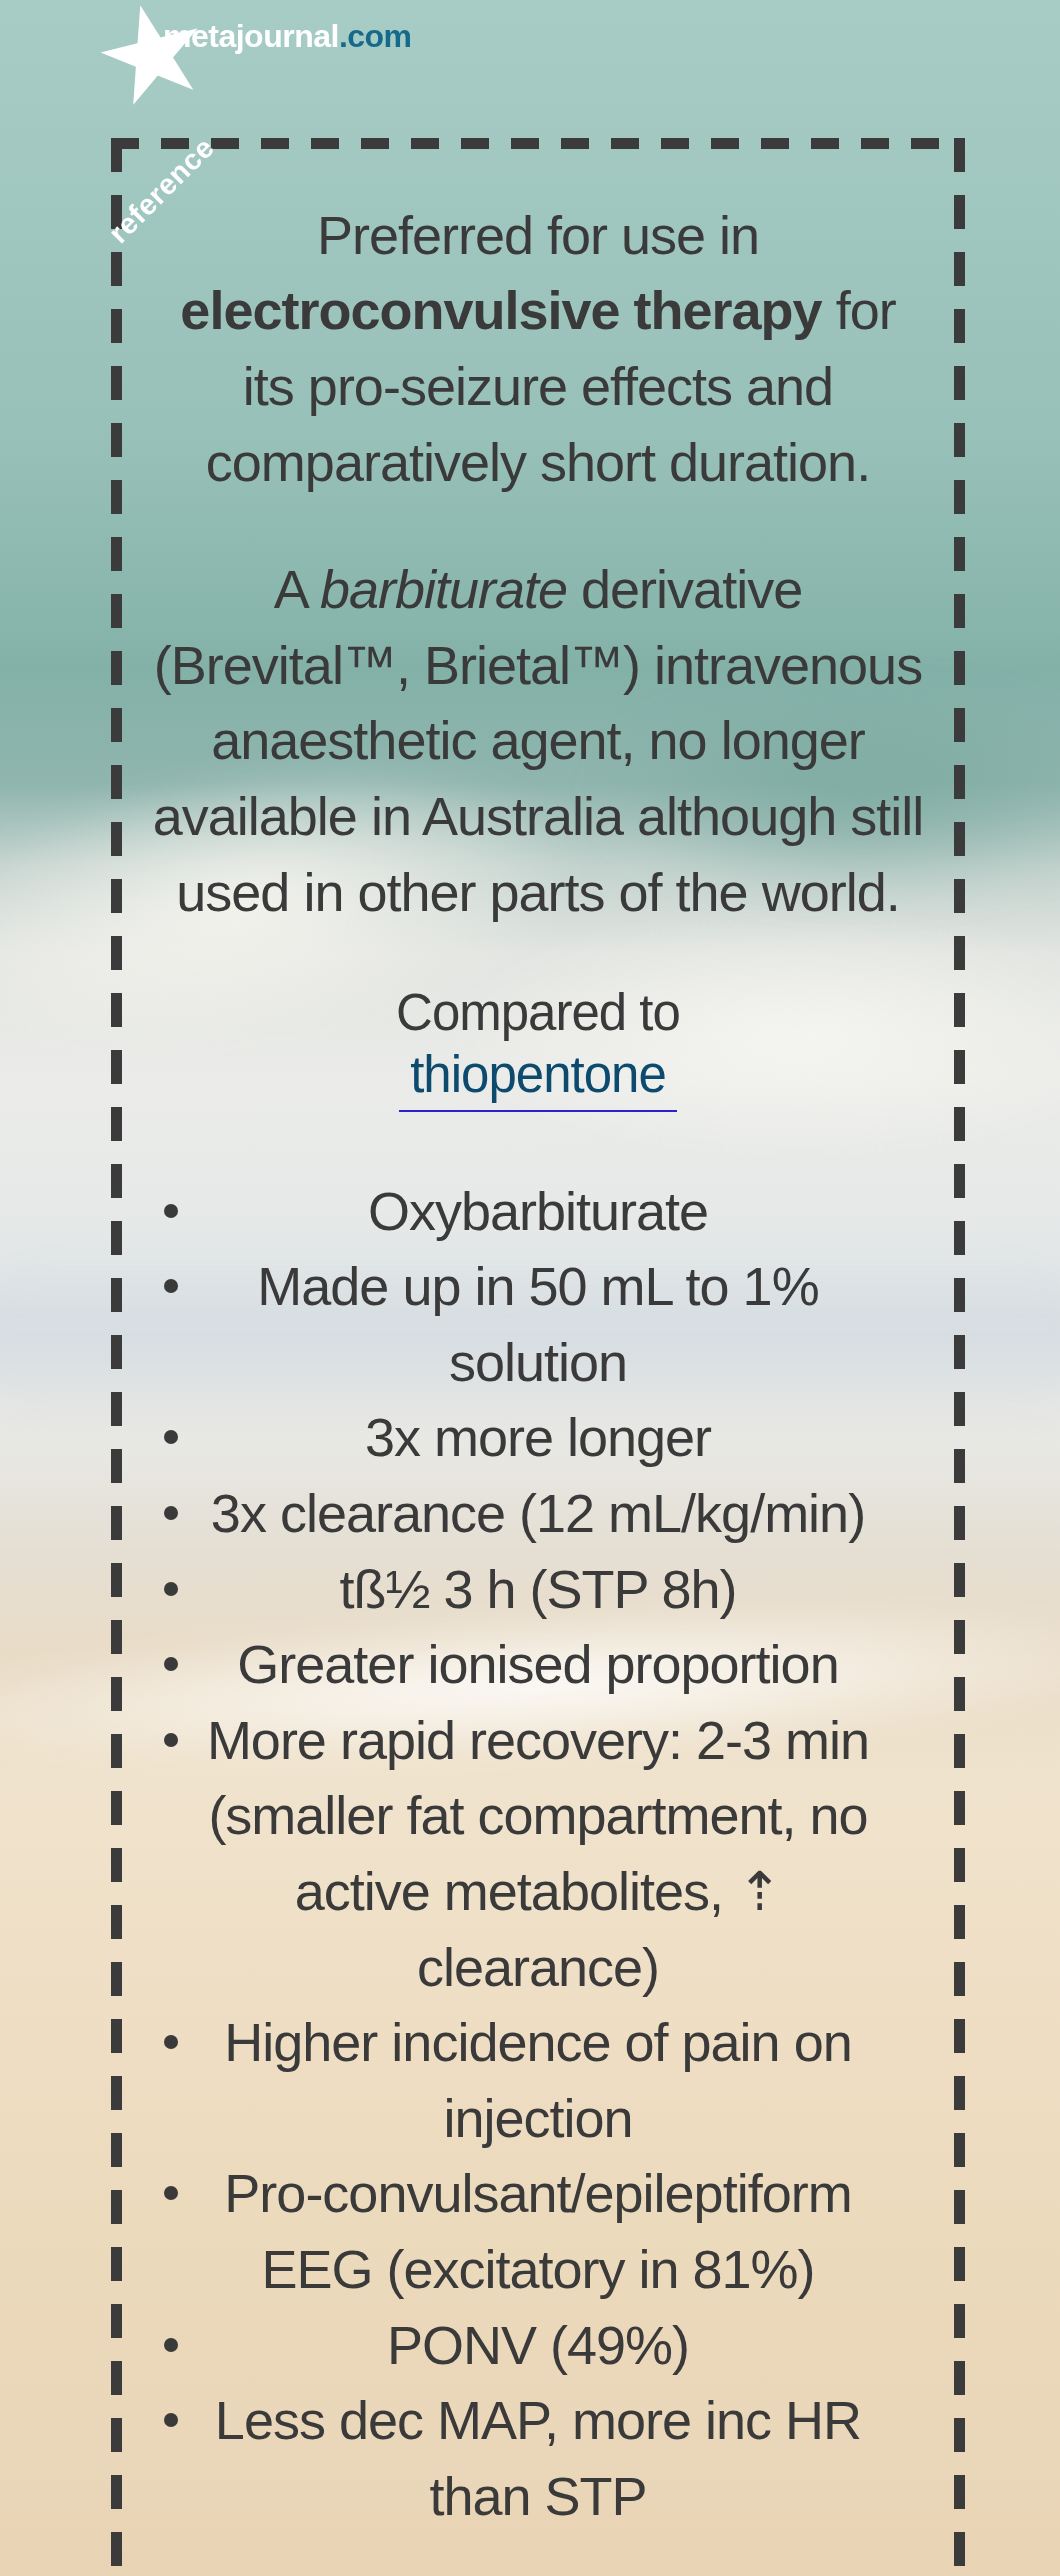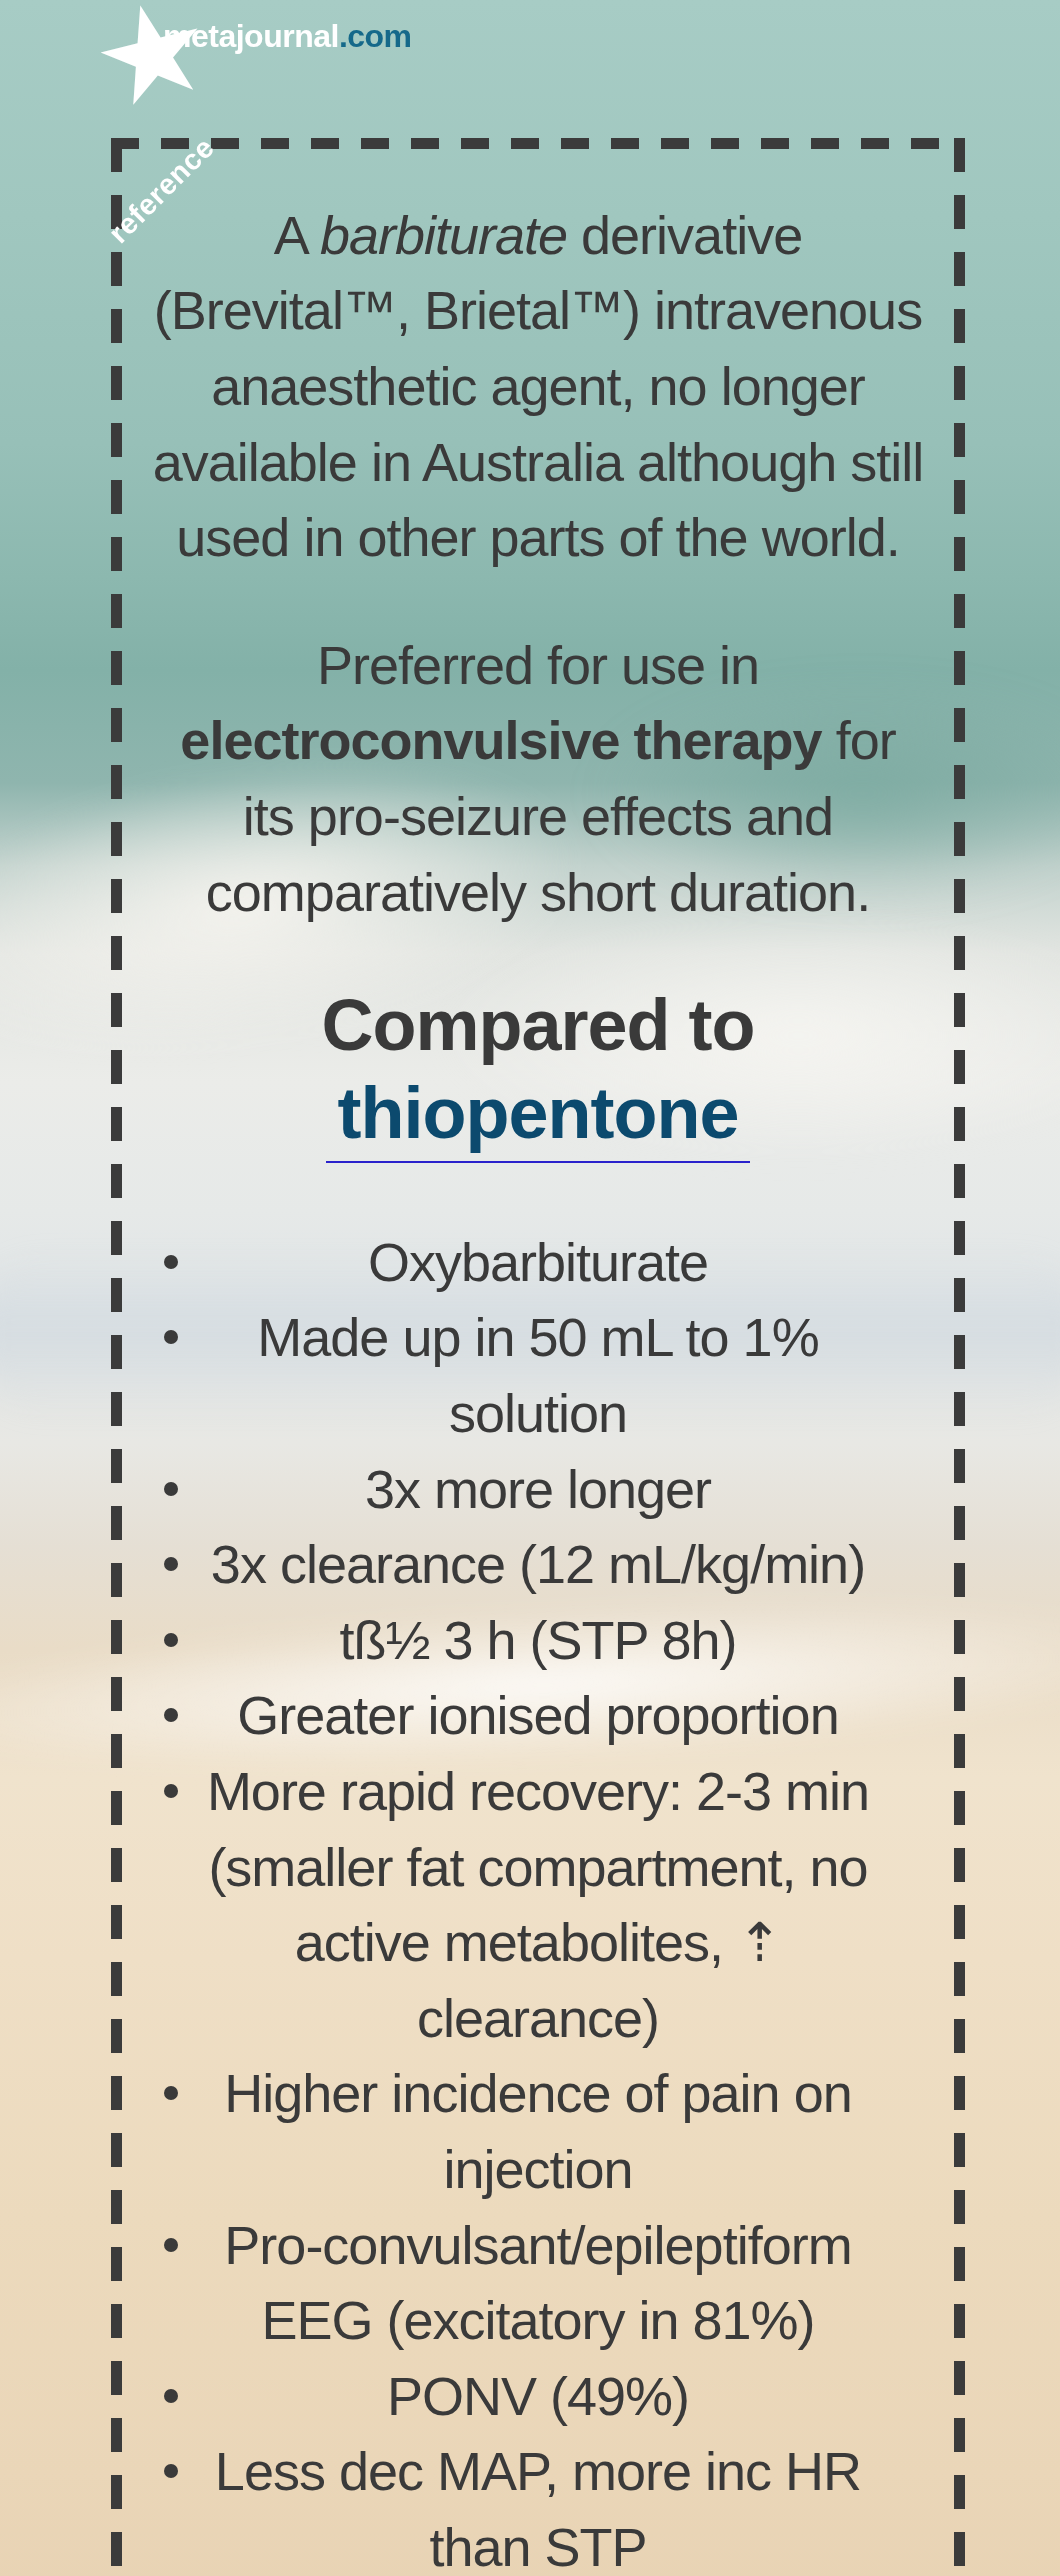--- a/index.html
+++ b/index.html
@@ -56,21 +56,21 @@
     transform:rotate(-45deg);font-size:29px;font-weight:bold;color:#ffffff;letter-spacing:0.5px;}
 
   .content{position:absolute;left:10.8px;top:10.8px;right:10.8px;bottom:10.8px;
     padding:49px 25px 0;text-align:center;color:#3a3a3a;
     font-size:54px;line-height:1.4;letter-spacing:-1px;}
   .para{margin:0 0 52px;}
   .p2{padding:0 15.5px;}
   .italic{font-style:italic;}
   .bold{font-weight:bold;}
 
-  .compare{margin:15.5px 0 62px;font-size:72px;font-weight:bold;line-height:1.22;letter-spacing:-1px;}
+  .compare{margin:15.5px 0 62px;font-size:51px;font-weight:normal;line-height:1.22;letter-spacing:-1px;}
   .compare-link{color:#0c4a6e;display:inline-block;padding:0 11.3px 3.1px;
     border-bottom:2.6px solid #2a22cc;cursor:pointer;}
 
   .cmp-list{list-style:none;margin:0;padding:0 13px;}
   .cmp-list li{position:relative;padding:0 28px;}
   .dot{position:absolute;left:4.1px;top:30px;width:14px;height:14px;border-radius:50%;background:#3a3a3a;}
 </style>
 </head>
 <body>
 
@@ -91,23 +91,23 @@
 <div class="card">
   <div class="edge e-top"></div>
 
   <div class="edge e-left"></div>
   <div class="edge e-right"></div>
 
   <div class="ref-label">reference</div>
 
   <div class="content">
 
+    <p class="para p2"><span>Preferred for use in </span><span class="bold">electroconvulsive therapy</span><span> for its pro-seizure effects and comparatively short duration.</span></p>
+
     <p class="para p1"><span>A </span><span class="italic">barbiturate</span><span> derivative (Brevital™, Brietal™) intravenous anaesthetic agent, no longer available in Australia although still used in other parts of the world.</span></p>
-
-    <p class="para p2"><span>Preferred for use in </span><span class="bold">electroconvulsive therapy</span><span> for its pro-seizure effects and comparatively short duration.</span></p>
 
     <div class="compare">
       <div>Compared to</div>
       <div><a class="compare-link">thiopentone</a></div>
     </div>
 
     <ul class="cmp-list">
       <li><span class="dot"></span><span>Oxybarbiturate</span></li>
       <li><span class="dot"></span><span>Made up in 50 mL to 1% solution</span></li>
       <li><span class="dot"></span><span>3x more longer</span></li>

